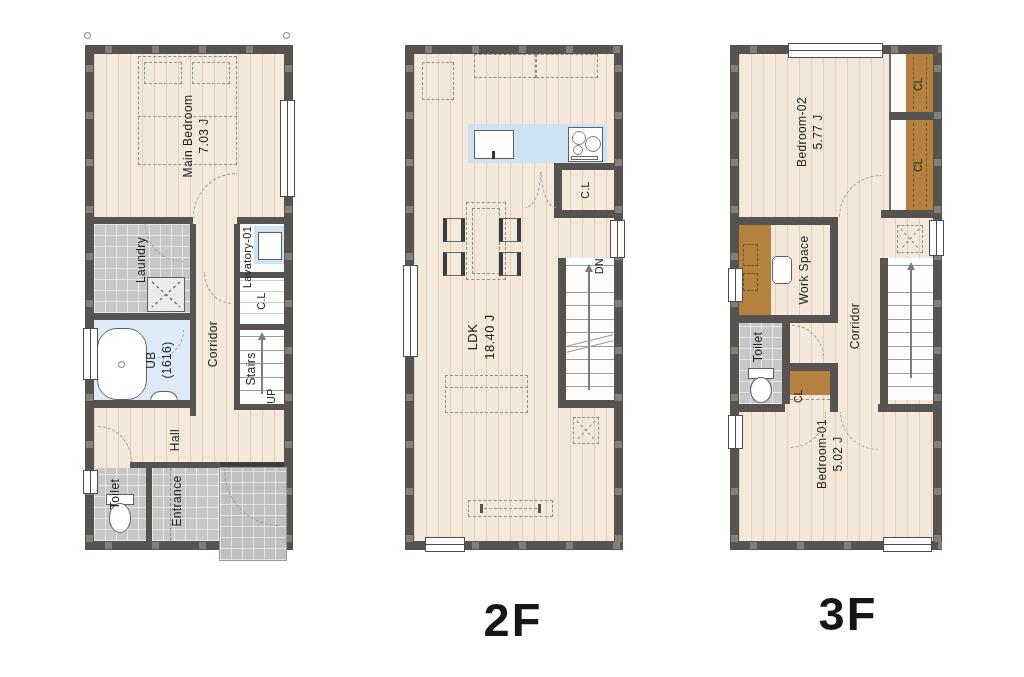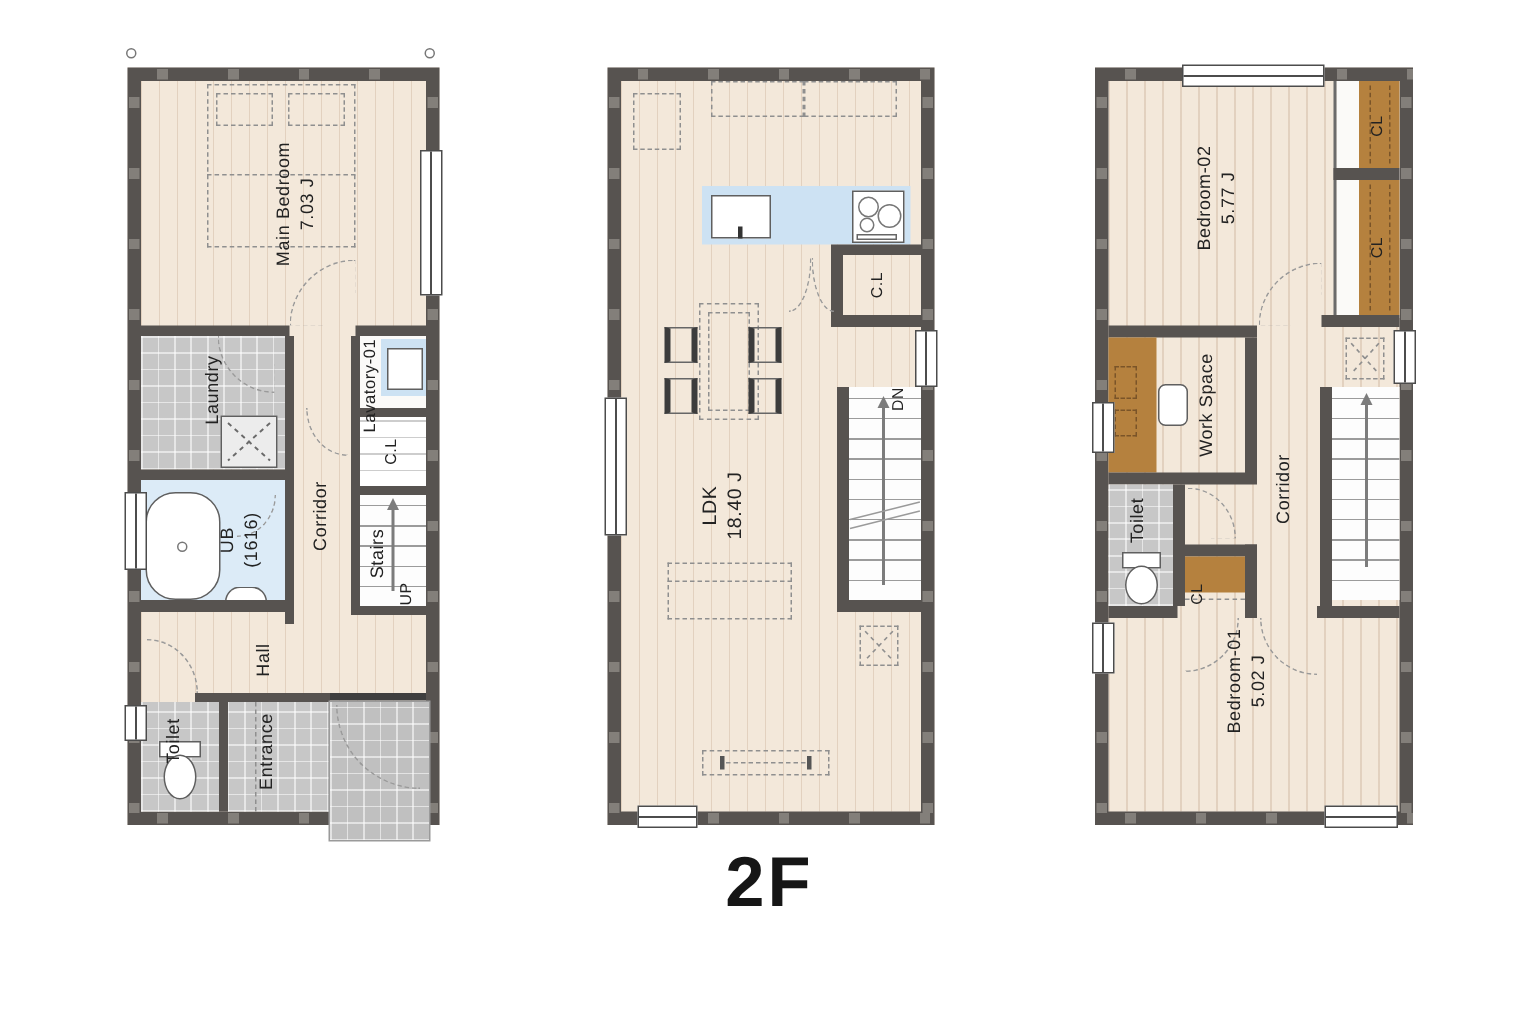--- a/index.html
+++ b/index.html
@@ -322,15 +322,16 @@
     </div>
     <div class="vlab sm" style="left:60px;top:342px;">
       <span>CL</span>
     </div>
     <div class="vlab" style="left:92px;top:400px;">
       <span>Bedroom-01</span>
       <span>5.02 J</span>
     </div>
   </div>
 
-  <div class="floorlab" style="left:513px;top:560px;">2F</div>
+  <div class="floorlab" style="left:513px;top:592px;">2F</div>
+  <div class="floorlab" style="left:848px;top:586px;">3F</div>
 
 </div>
 
 </body></html>

